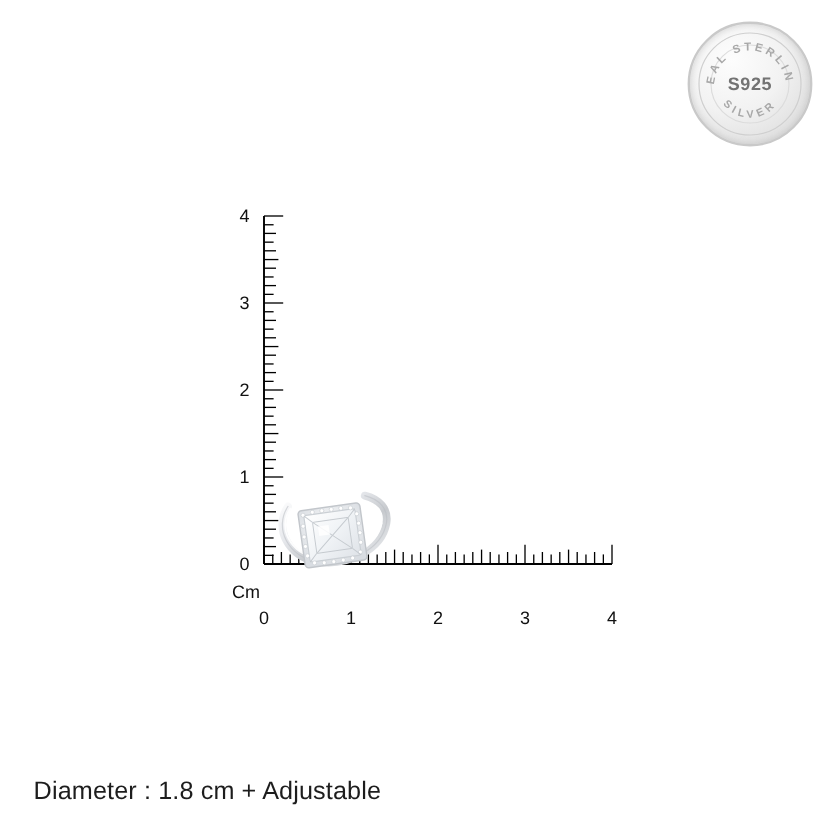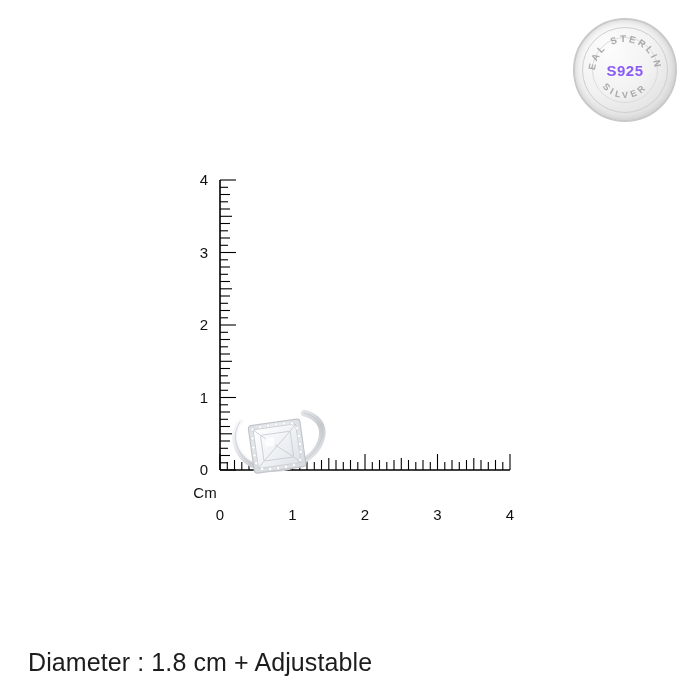--- a/index.html
+++ b/index.html
@@ -53,21 +53,21 @@
     position: absolute;
     left: 0;
     top: 0;
     width: 104px;
     height: 104px;
     display: flex;
     align-items: center;
     justify-content: center;
     font-size: 15px;
     letter-spacing: 0.5px;
-    color: #8b5cf6;
+    color: #737373;
     font-weight: bold;
   }
   #silver-stamp svg {
     position: absolute;
     left: 0;
     top: 0;
   }
   #silver-stamp text {
     fill: #a8a8a8;
     font-family: "Liberation Sans", sans-serif;
@@ -101,21 +101,21 @@
     top: 378px;
     width: 130px;
     height: 100px;
   }
 
   
   #caption {
     position: absolute;
     left: 28px;
     top: 648px;
-    font-size: 25px;
+    font-size: 21px;
     color: #1d1d1d;
     letter-spacing: 0.1px;
     white-space: nowrap;
   }
 </style>
 </head>
 <body>
 
 <div id="silver-stamp">
   <div class="ring-outer"></div>

